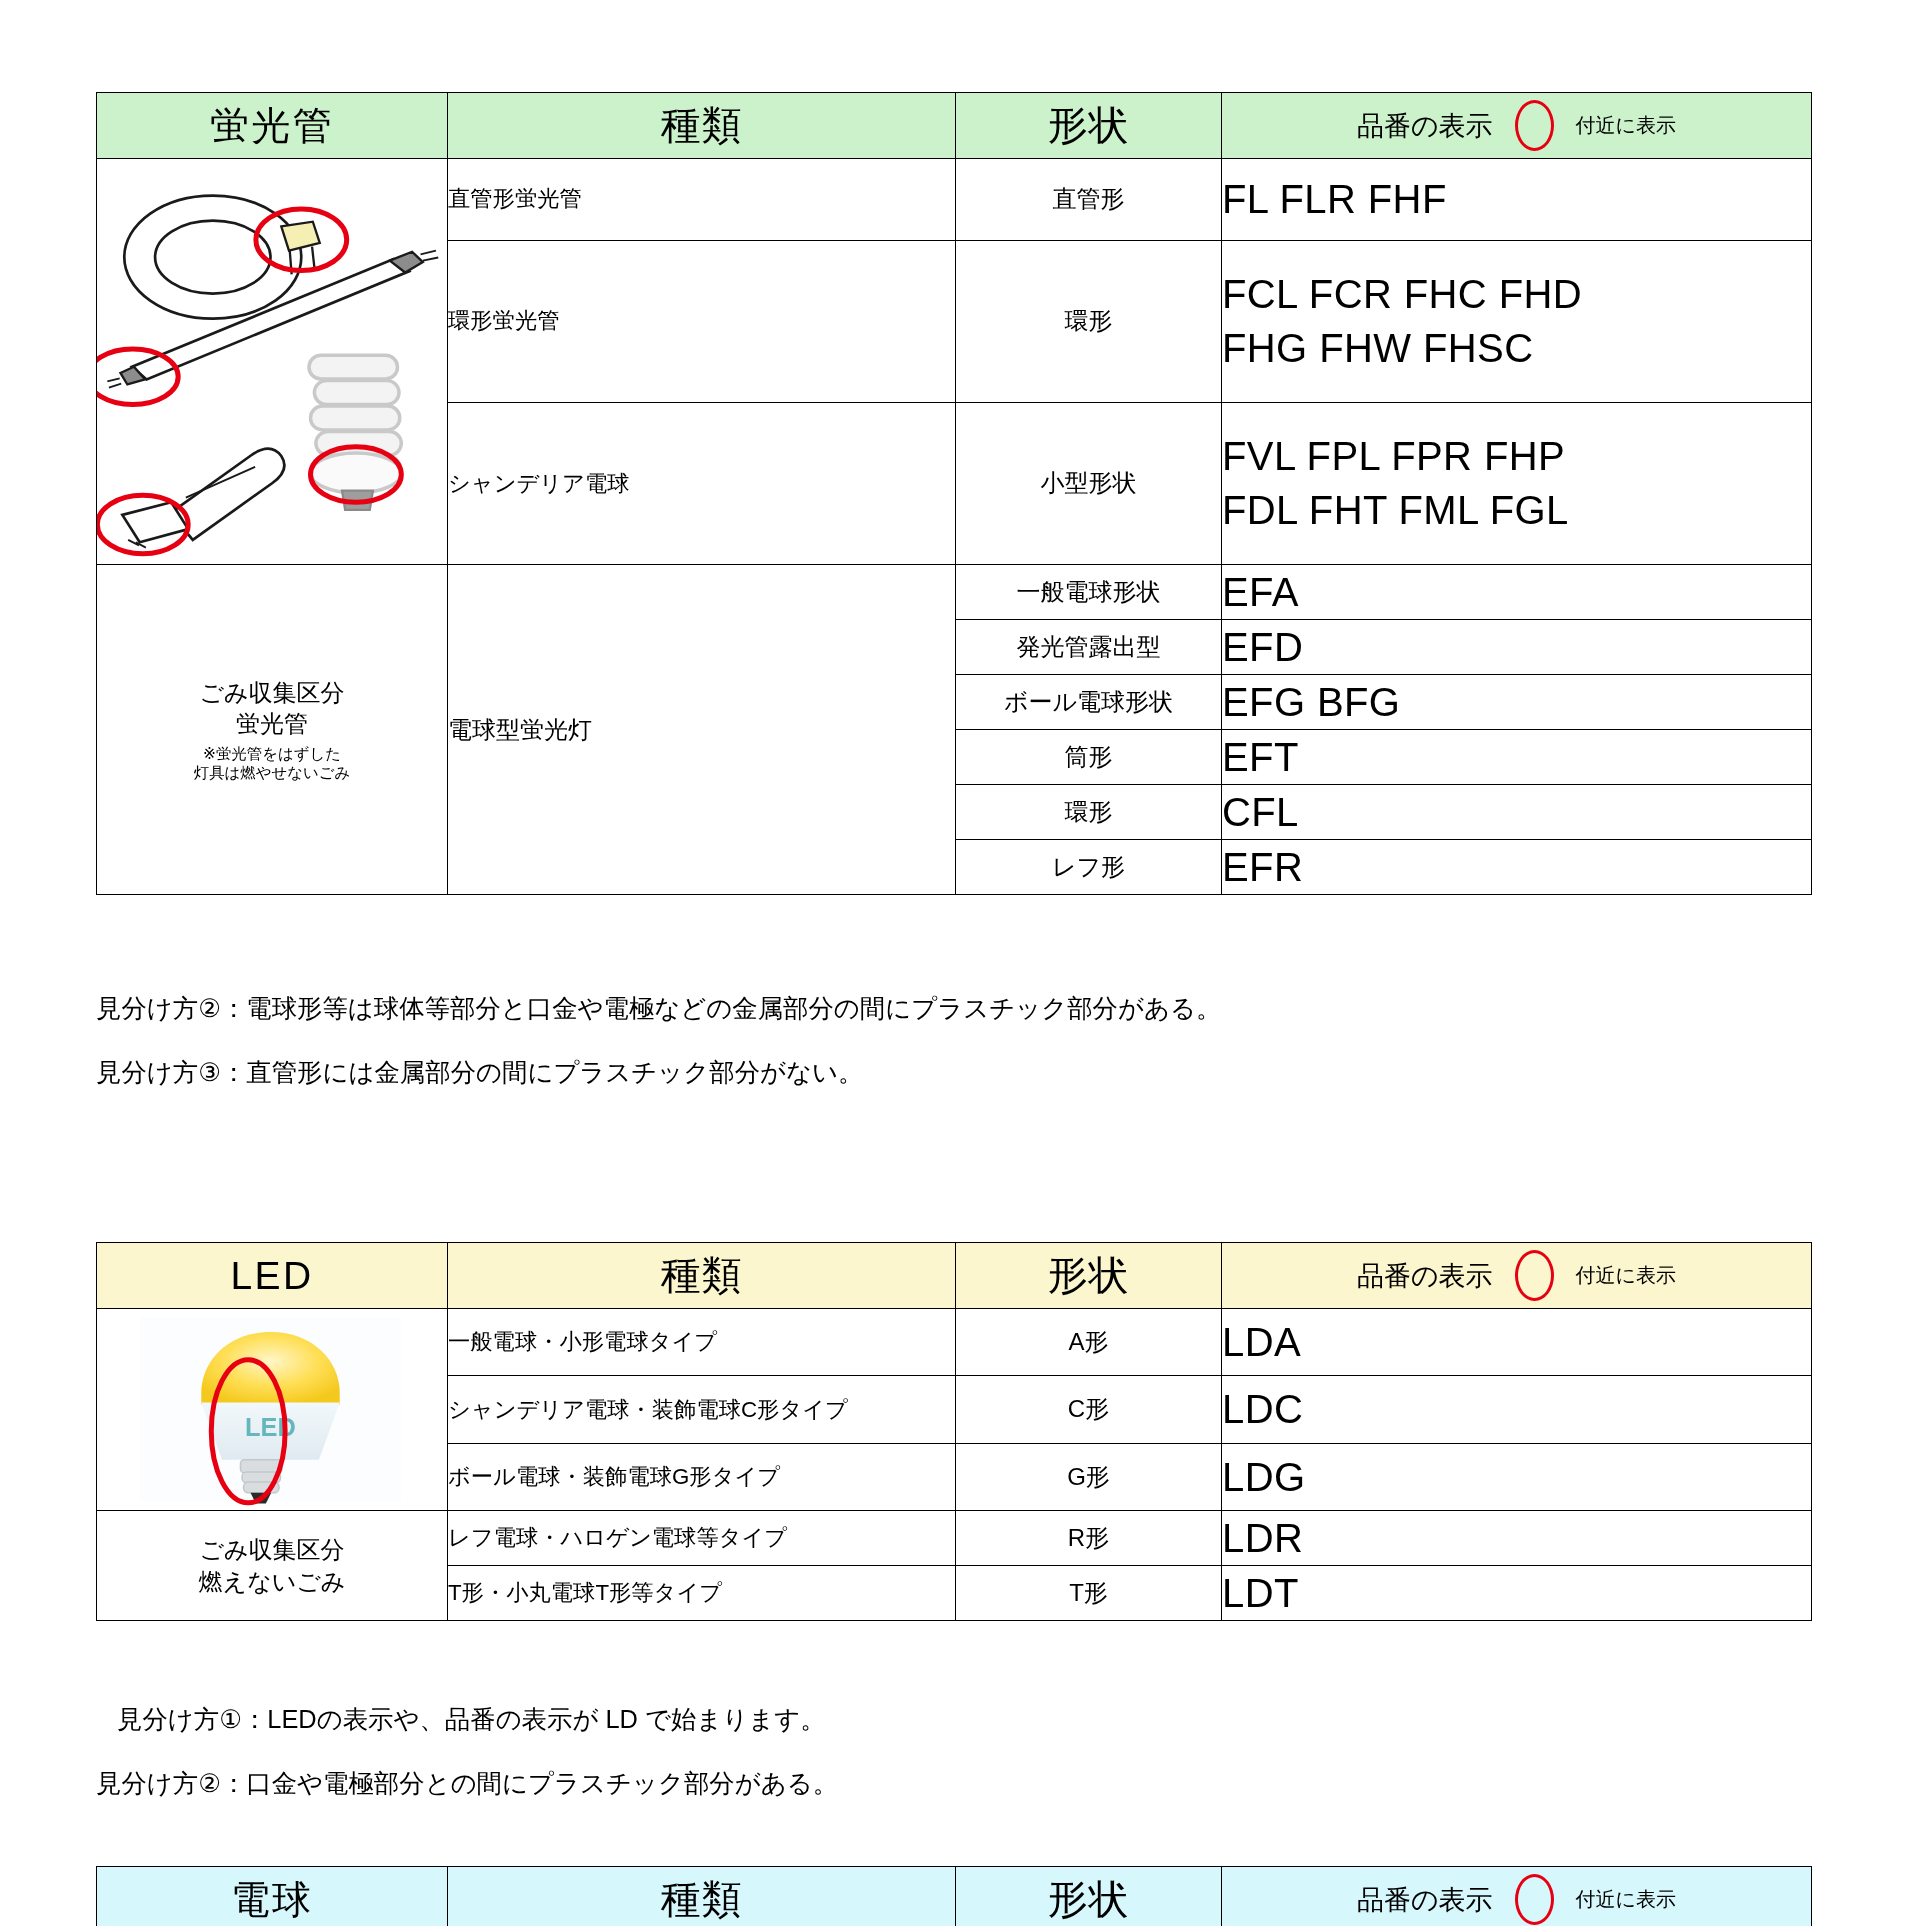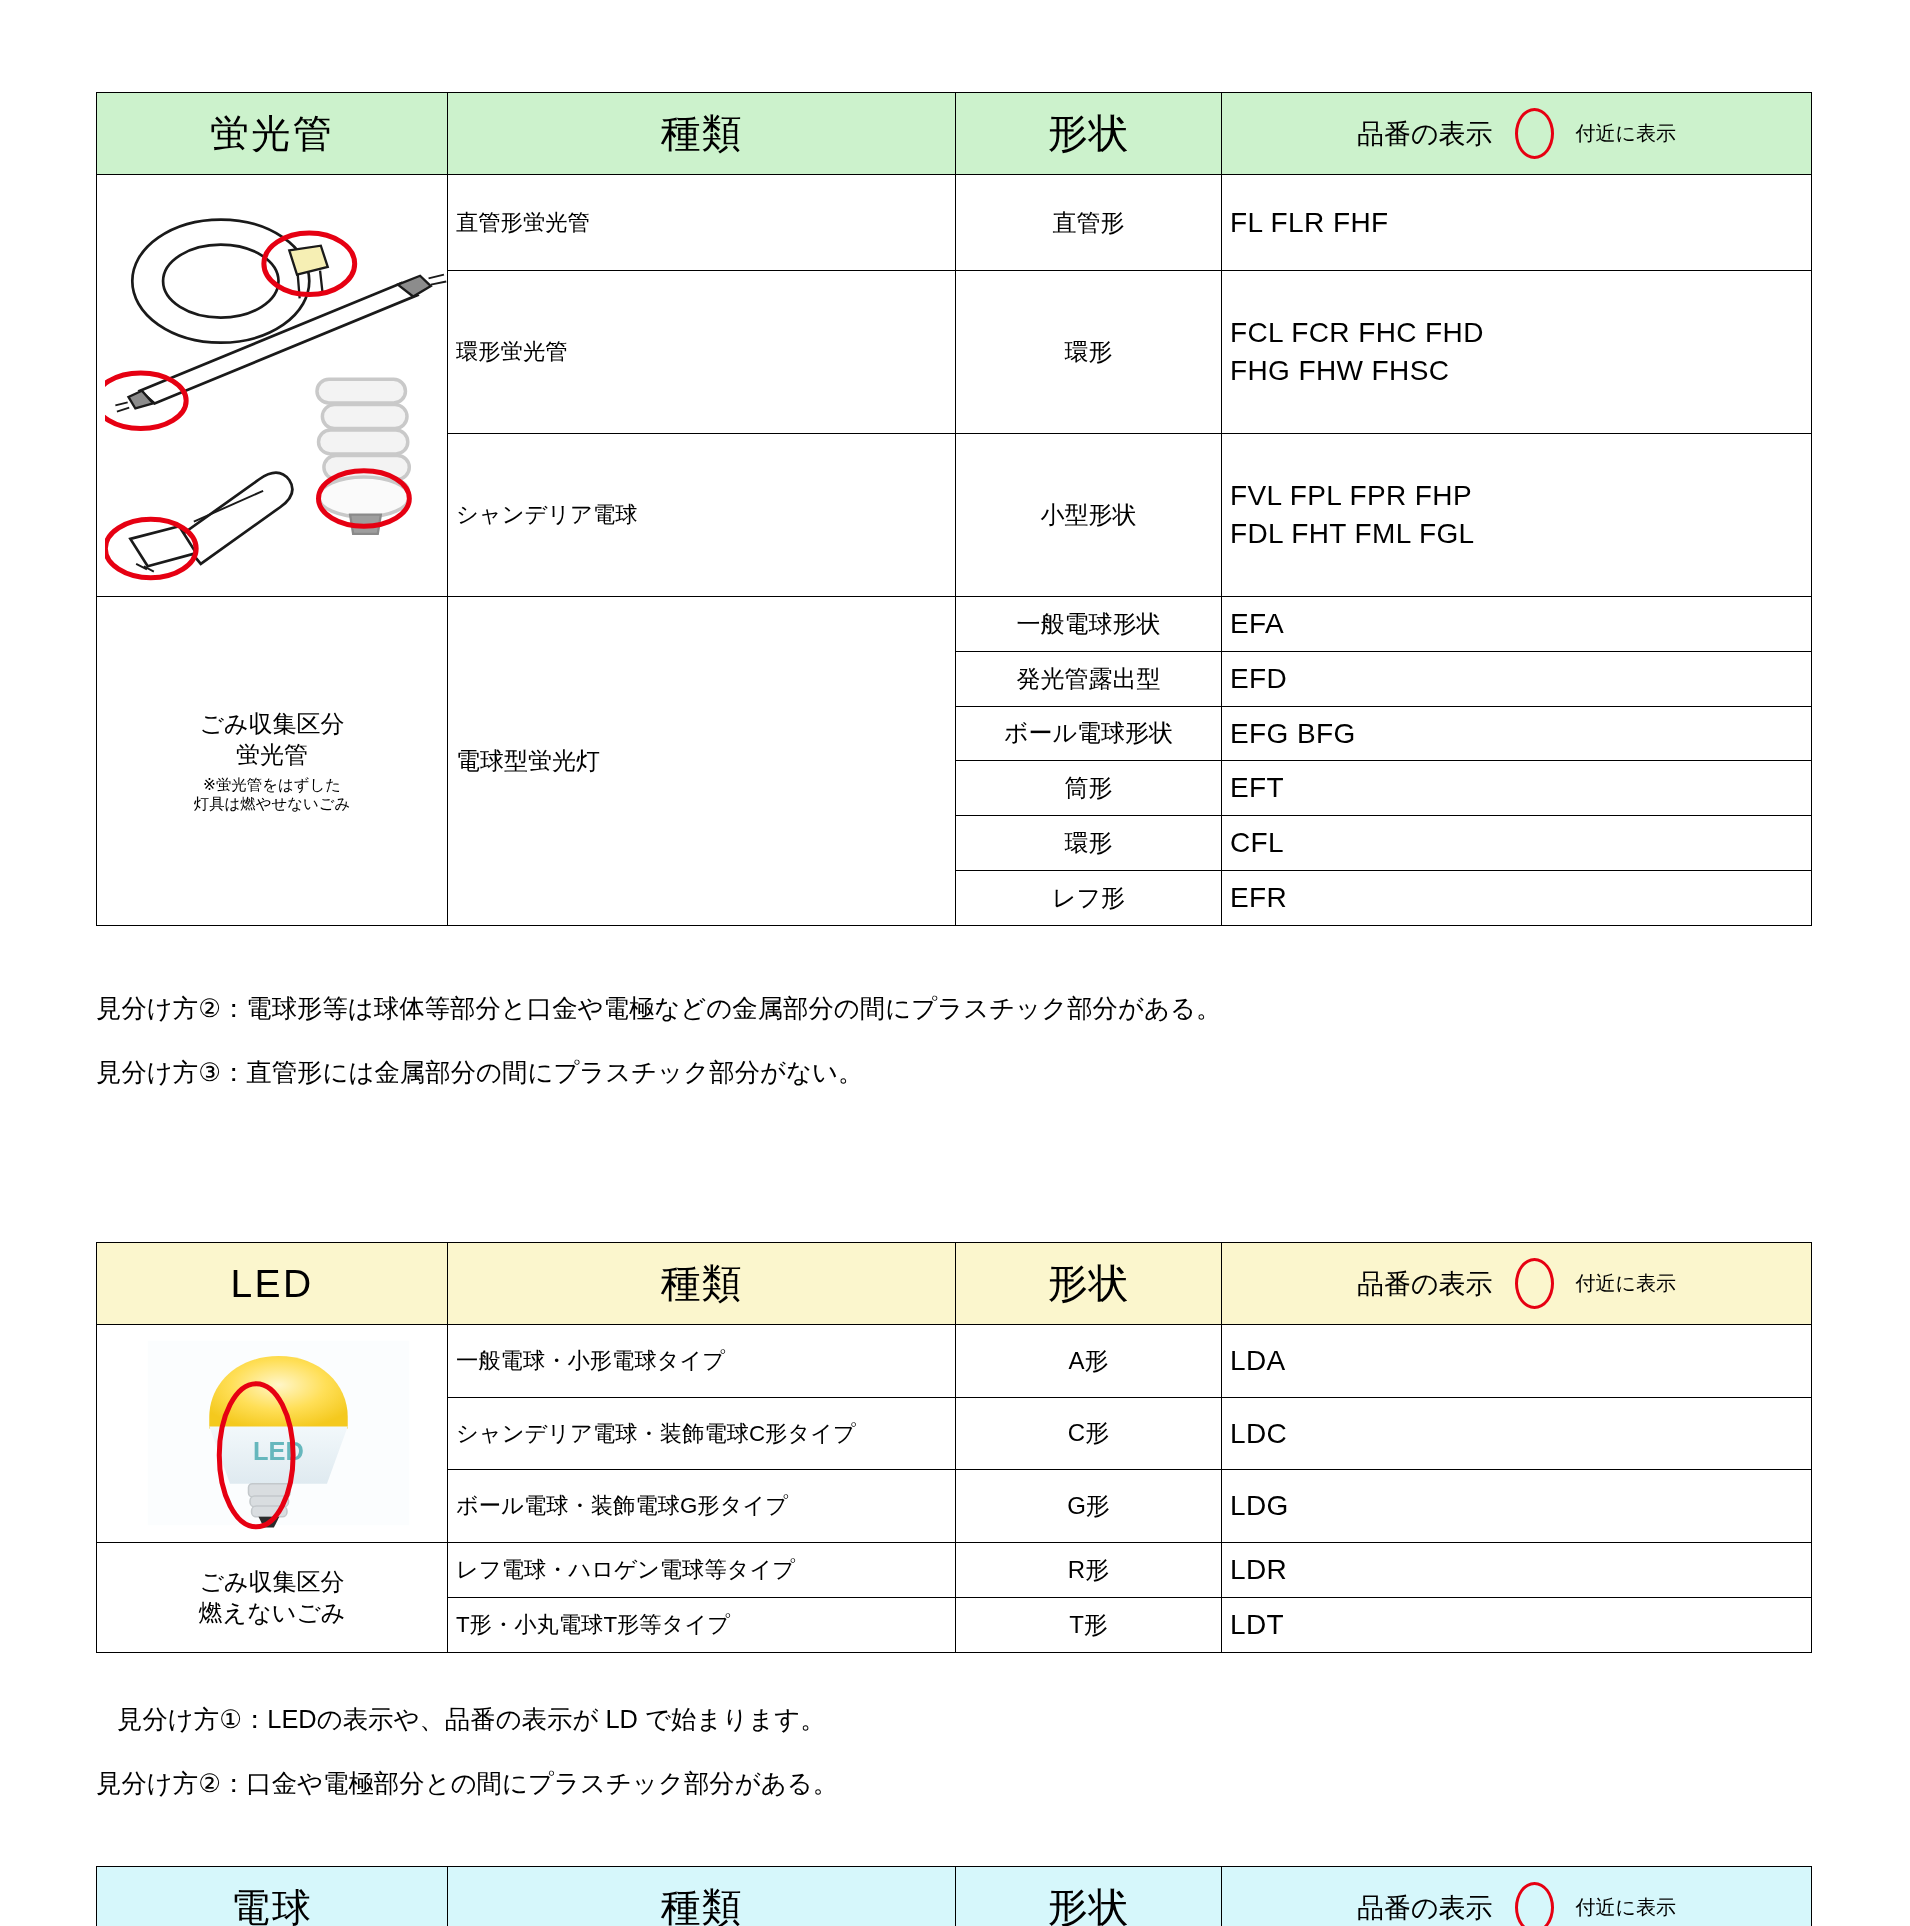--- a/index.html
+++ b/index.html
@@ -29,21 +29,21 @@
   table.lamp-table {
     border-collapse: collapse;
     table-layout: fixed;
     position: absolute;
     left: 96px;
     width: 1715px;
   }
   table.lamp-table td,
   table.lamp-table th {
     border: 1.5px solid #000000;
-    padding: 8px;
+    padding: 0;
     vertical-align: middle;
     background: #ffffff;
     font-weight: normal;
   }
   
   col.c-pic   { width: 351px; }
   col.c-kind  { width: 508px; }
   col.c-shape { width: 266px; }
   col.c-code  { width: 590px; }
 
@@ -92,21 +92,21 @@
     padding: 7px 10px;
     line-height: 1.25;
   }
   .kind-cell.big { font-size: 24px; }
   .shape-cell {
     font-size: 24px;
     text-align: center;
     padding: 7px 3.9px;
   }
   .code-cell {
-    font-size: 28px;
+    font-size: 40px;
     padding: 5.4px 15.4px;
     letter-spacing: 0.4px;
     line-height: 1.35;
     white-space: pre-line;
     margin-left: 47px;
   }
 
   
   .pic-cell { padding: 0; position: relative; }
   .disposal-cell {

